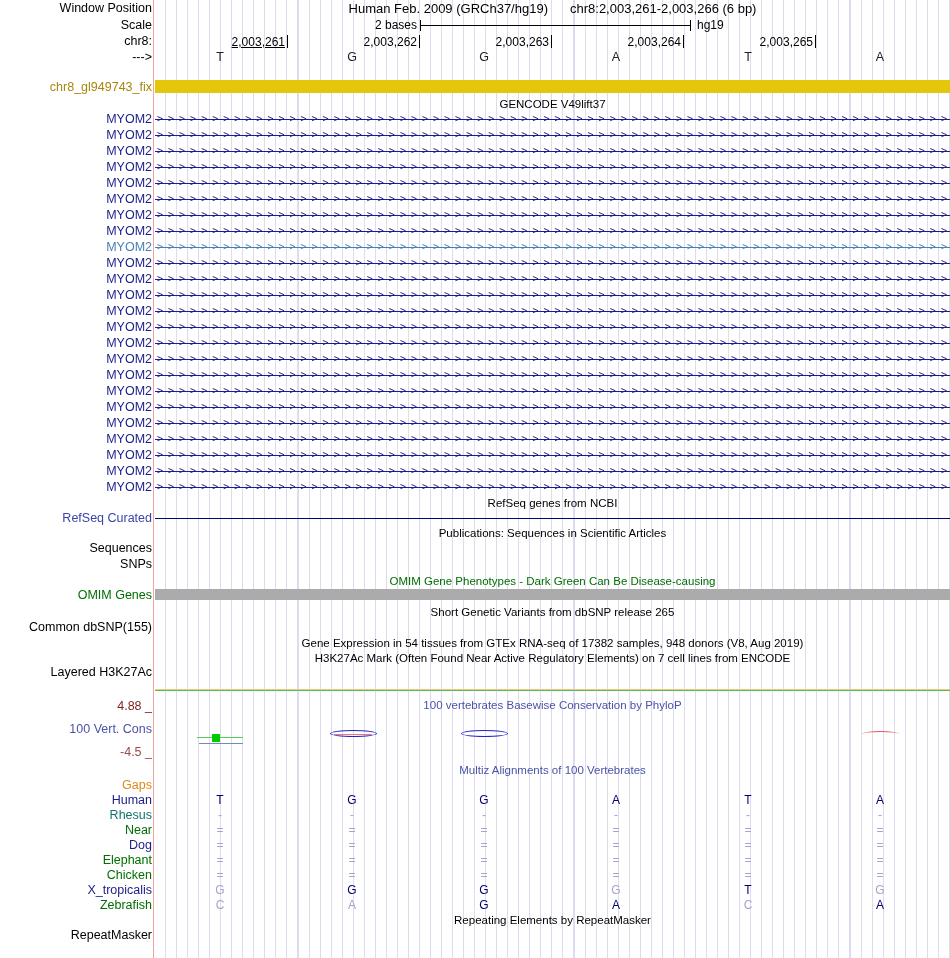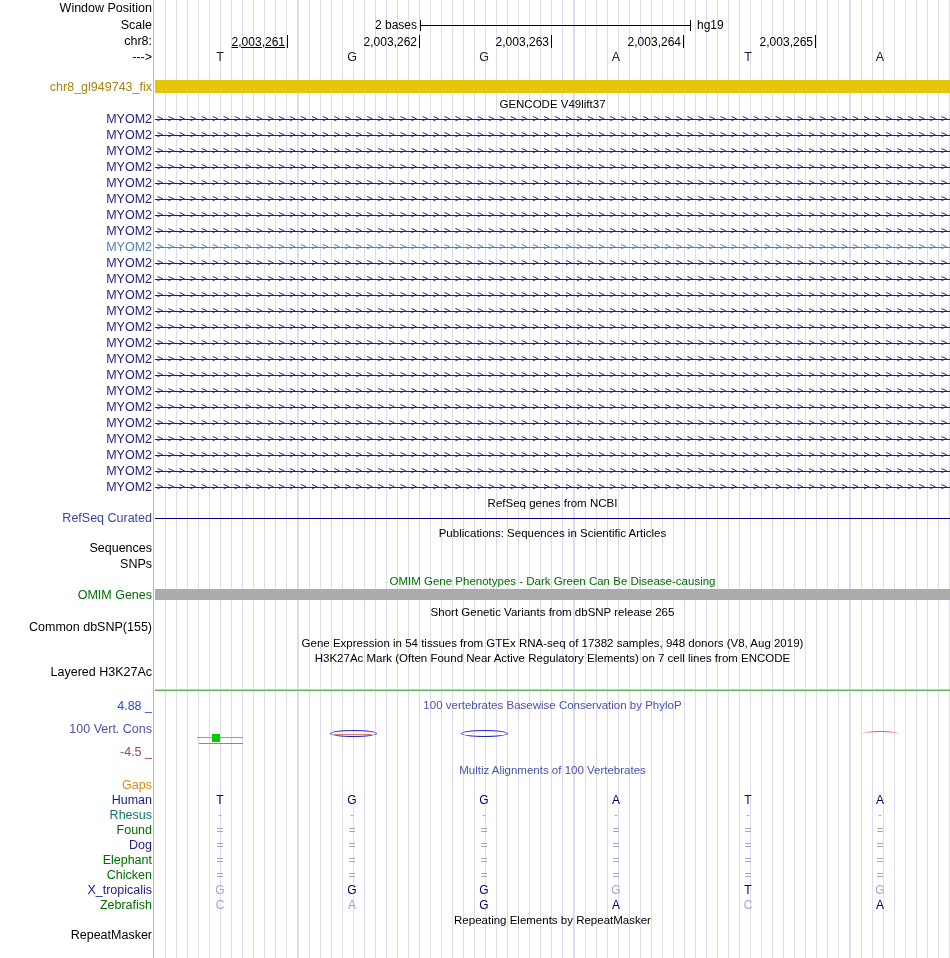--- a/index.html
+++ b/index.html
@@ -56,20 +56,24 @@
 <div id="browser">
 
   <div class="grid"></div>
   <div class="cursor-line"></div>
 
   <span class="left-label c-black" style="top:0px">Window Position</span>
   <span class="left-label c-black" style="top:17px">Scale</span>
   <span class="left-label c-black" style="top:33px">chr8:</span>
   <span class="left-label c-black" style="top:49px">---&gt;</span>
 
+  <div class="hdr-center">
+    <span>Human Feb. 2009 (GRCh37/hg19)</span>
+    <span>chr8:2,003,261-2,003,266 (6 bp)</span>
+  </div>
 
   <span class="ruler-num" style="right:533px;top:18px">2 bases</span>
   <div class="scalebar-line" style="left:420px;width:270px"></div>
   <div class="scalebar-end" style="left:420px"></div>
   <div class="scalebar-end" style="left:690px"></div>
   <span class="ruler-num" style="left:697px;top:18px">hg19</span>
 
   <div id="ruler">
       <span class="ruler-num" style="right: 665px; text-decoration: underline;">2,003,261</span>
       <div class="ruler-tickbar" style="left: 287px;"></div>
@@ -234,21 +238,21 @@
   <div class="track-title c-black" style="top:605px">Short Genetic Variants from dbSNP release 265</div>
   <span class="left-label c-black" style="top:619px">Common dbSNP(155)</span>
 
   <div class="track-title c-black" style="top:636px">Gene Expression in 54 tissues from GTEx RNA-seq of 17382 samples, 948 donors (V8, Aug 2019)</div>
   <div class="track-title c-black" style="top:651px">H3K27Ac Mark (Often Found Near Active Regulatory Elements) on 7 cell lines from ENCODE</div>
   <span class="left-label c-black" style="top:664px">Layered H3K27Ac</span>
   <div class="hline" style="top: 689px; background: rgb(232, 204, 120);" id="h3k-line-top"></div>
   <div class="hline" style="top: 690px; background: rgb(98, 179, 90);" id="h3k-line-bottom"></div>
 
   <div class="track-title" style="top:698px;color:#4a52a8">100 vertebrates Basewise Conservation by PhyloP</div>
-  <span class="left-label" style="top:698px;color:#1d4ed8">4.88 _</span>
+  <span class="left-label" style="top:698px;color:#7f1d1d">4.88 _</span>
   <span class="left-label" style="top:721px;color:#4a52a8">100 Vert. Cons</span>
   <span class="left-label" style="top:744px;color:#9a4a4a">-4.5 _</span>
 
   <div class="cons-mark" style="left:197px;top:737px;width:46px;height:1px;background:#55cc55"></div>
   <div class="cons-mark" style="left:212px;top:734px;width:8px;height:8px;background:#00cc00"></div>
   <div class="cons-mark" style="left:199px;top:743px;width:44px;height:1px;background:#7788bb"></div>
   <div class="cons-mark ellipse" style="left:330px;top:730px;width:45px;height:5px"></div>
   <div class="cons-mark" style="left:334px;top:734px;width:38px;height:1px;background:#ee7777"></div>
   <div class="cons-mark ellipse" style="left:461px;top:730px;width:45px;height:5px"></div>
   <div class="cons-mark" style="left:862px;top:731px;width:37px;height:5px;border-top:1.5px solid #ee5555;border-radius:50% 50% 0 0"></div>
@@ -268,21 +272,21 @@
       </div>
       <span class="left-label" style="top: 808px; line-height: 15px; height: 15px; color: #0f766e;">Rhesus</span>
       <div style="position: absolute; left: 155px; top: 808px; width: 795px; height: 15px;">
         <span class="multiz-cell shade-light" style="left: 65px; top: 0px;">-</span>
         <span class="multiz-cell shade-light" style="left: 197px; top: 0px;">-</span>
         <span class="multiz-cell shade-light" style="left: 329px; top: 0px;">-</span>
         <span class="multiz-cell shade-light" style="left: 461px; top: 0px;">-</span>
         <span class="multiz-cell shade-light" style="left: 593px; top: 0px;">-</span>
         <span class="multiz-cell shade-light" style="left: 725px; top: 0px;">-</span>
       </div>
-      <span class="left-label" style="top: 823px; line-height: 15px; height: 15px; color: rgb(0, 110, 0);">Found</span>
+      <span class="left-label" style="top: 823px; line-height: 15px; height: 15px; color: rgb(0, 110, 0);">Near</span>
       <div style="position: absolute; left: 155px; top: 823px; width: 795px; height: 15px;">
         <span class="multiz-cell shade-light" style="left: 65px; top: 0px;">=</span>
         <span class="multiz-cell shade-light" style="left: 197px; top: 0px;">=</span>
         <span class="multiz-cell shade-light" style="left: 329px; top: 0px;">=</span>
         <span class="multiz-cell shade-light" style="left: 461px; top: 0px;">=</span>
         <span class="multiz-cell shade-light" style="left: 593px; top: 0px;">=</span>
         <span class="multiz-cell shade-light" style="left: 725px; top: 0px;">=</span>
       </div>
       <span class="left-label" style="top: 838px; line-height: 15px; height: 15px; color: rgb(28, 28, 138);">Dog</span>
       <div style="position: absolute; left: 155px; top: 838px; width: 795px; height: 15px;">

